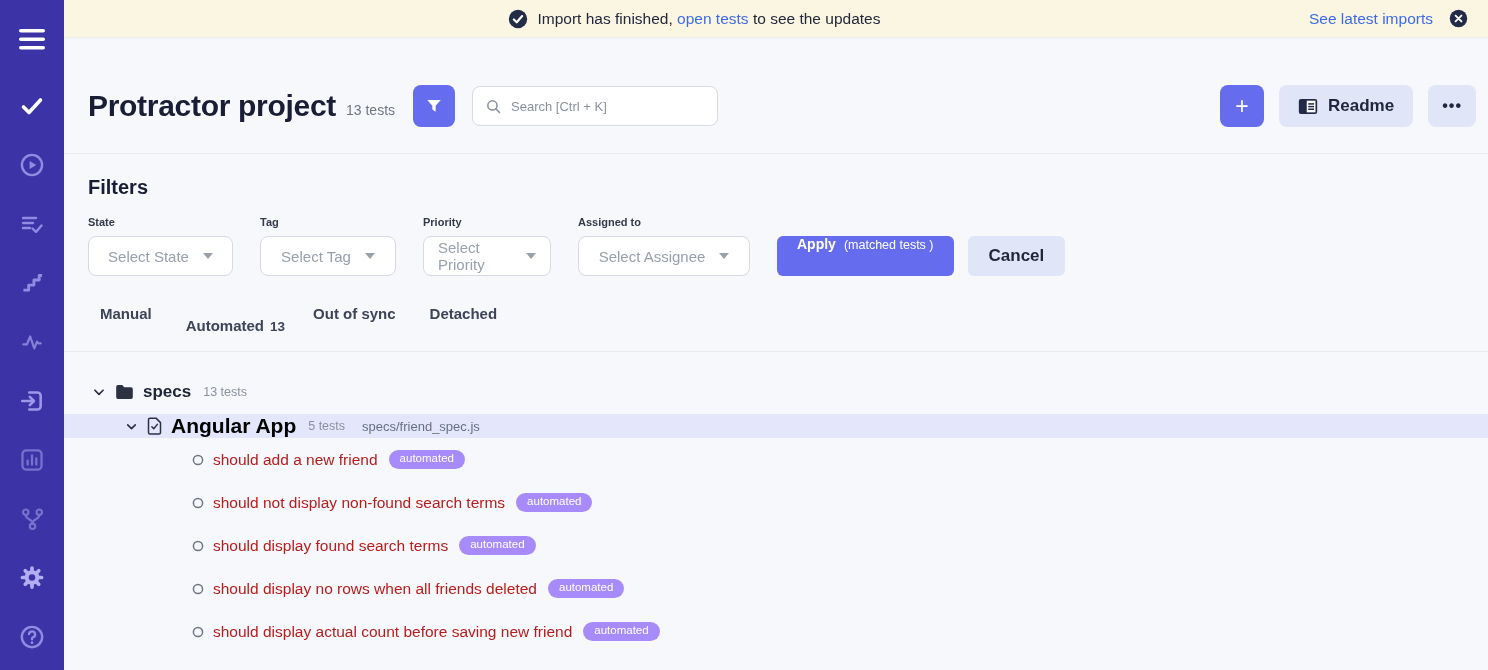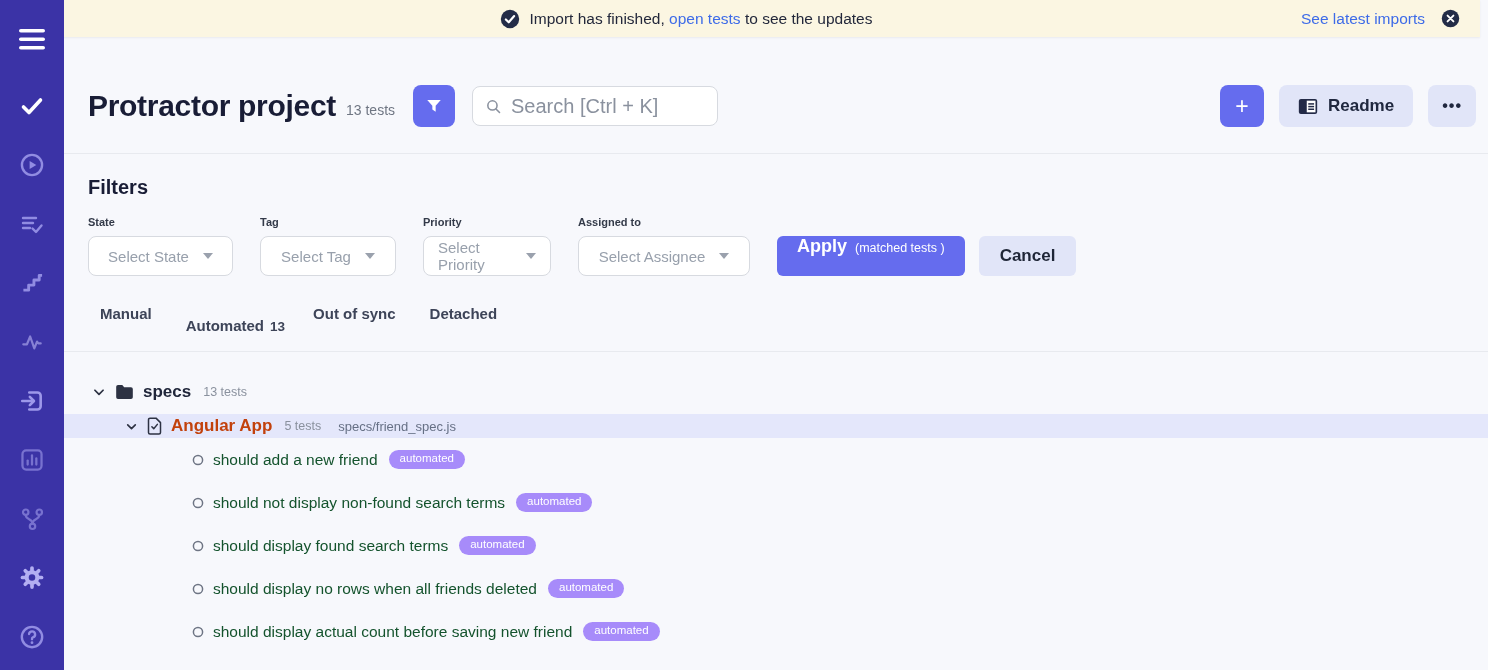--- a/index.html
+++ b/index.html
@@ -11,21 +11,21 @@
     position:fixed; left:0; top:0; width:64px; height:670px;
     background:#3b33a6; display:flex; flex-direction:column; align-items:center;
     padding-top:27px; z-index:30;
   }
   .side-item { width:26px; height:25px; display:flex; align-items:center; justify-content:center;
     margin-bottom:34px; cursor:pointer; flex:0 0 auto; }
   .side-item.first { margin-bottom:41px; }
 
   
   .banner {
-    position:fixed; left:56px; top:0; width:1424px; height:37px;
+    position:fixed; left:64px; top:0; width:1424px; height:37px;
     background:#fbf6e2; display:flex; align-items:center; padding:0 20px 0 16px;
     font-size:15.5px; color:#23283b; z-index:20;
     box-shadow:0 1px 2px rgba(0,0,0,0.06);
   }
   .banner-center { margin:0 auto; display:flex; align-items:center; gap:9px; }
   .banner a, .link { color:#3d6be8; text-decoration:none; cursor:pointer; }
   .banner-right { display:flex; align-items:center; gap:16px; }
 
   
   .main { margin-left:64px; padding-top:37px; }
@@ -39,21 +39,21 @@
   .icon-btn {
     width:44px; height:42px; border:none; border-radius:8px; background:#656cee;
     display:flex; align-items:center; justify-content:center; cursor:pointer; flex:0 0 auto;
   }
   .filter-btn { margin-left:18px; width:42px; }
   .search-box {
     margin-left:17px; width:246px; height:40px; background:#fff;
     border:1px solid #d7dae0; border-radius:8px; display:flex; align-items:center;
     padding:0 12px; gap:9px;
   }
-  .search-box input { border:none; outline:none; flex:1; font-size:20px; color:#3c4356;
+  .search-box input { border:none; outline:none; flex:1; font-size:13px; color:#3c4356;
     background:transparent; font-family:inherit; }
   .search-box input::placeholder { color:#8a919e; }
   .header-spacer { flex:1; }
   .plus-btn { font-size:23px; color:#fff; font-weight:400; }
   .soft-btn {
     height:42px; border:none; border-radius:8px; background:#e1e5f8; color:#20283f;
     font-size:17px; font-weight:700; font-family:inherit; display:flex; align-items:center;
     gap:10px; padding:0 19px; cursor:pointer; margin-left:15px;
   }
   .more-btn { letter-spacing:1px; font-size:16px; padding:0 14px; }
@@ -69,41 +69,41 @@
     font-size:15px; color:#98a0ac; cursor:pointer;
   }
   .select .caret { width:0; height:0; border-left:5px solid transparent;
     border-right:5px solid transparent; border-top:6px solid #9aa1ad; }
   .w1{width:145px;} .w2{width:136px;} .w3{width:128px;} .w4{width:172px;}
   .apply-btn {
     height:40px; border:none; border-radius:6px; background:#656cee; color:#fff;
     font-family:inherit; display:flex; align-items:baseline; gap:8px; padding:0 20px;
     cursor:pointer; margin-right:14px;
   }
-  .apply-main { font-size:18px; font-weight:700; }
+  .apply-main { font-size:14px; font-weight:700; }
   .apply-sub { font-size:12.5px; }
   .cancel-btn { height:40px; border:none; border-radius:6px; background:#e1e5f8; color:#1f2637;
     font-size:17px; font-weight:700; font-family:inherit; padding:0 21px; cursor:pointer; }
 
   .tabs-row { display:flex; gap:28px; padding:27px 0 17px 36px; border-bottom:1px solid #e8eaef; }
   .tab { font-size:15px; font-weight:700; color:#3d4458; cursor:pointer; display:flex; gap:6px;
     align-items:baseline; }
   .tab-count { font-size:13.5px; font-weight:700; color:#3d4458;margin-top:16px; }
 
   
   .tree { padding-top:24px; }
   .tree-row { display:flex; align-items:center; cursor:pointer; }
   .folder-row { height:32px; padding-left:28px; gap:9px;text-align:center; }
   .folder-name { font-size:17px; font-weight:700; color:#20263a; }
   .tree-meta { font-size:12.5px; color:#8a919e; margin-left:3px; }
   .suite-row { height:24px; margin-top:6px; padding-left:61px; gap:9px; background:#e4e7fb; }
-  .suite-name { font-size:17px; font-weight:600; color:#c2410c; }
+  .suite-name { font-size:21px; font-weight:600; color:#000000; }
   .suite-path { font-size:13px; color:#667085; margin-left:8px; }
   .test-row { height:43px; padding-left:128px; gap:0; }
-  .test-title { font-size:15.5px; color:#14532d; margin-left:9px; }
+  .test-title { font-size:15.5px; color:#b91c1c; margin-left:9px; }
   .badge {
     margin-left:11px; background:#a78bfa; color:#fff; font-size:11.5px;
     padding:3px 11px 4px; border-radius:11px; line-height:1;
   }
   .chev { display:flex; align-items:center; }
   svg { display:block; }
 </style>
 </head>
 <body>
 

